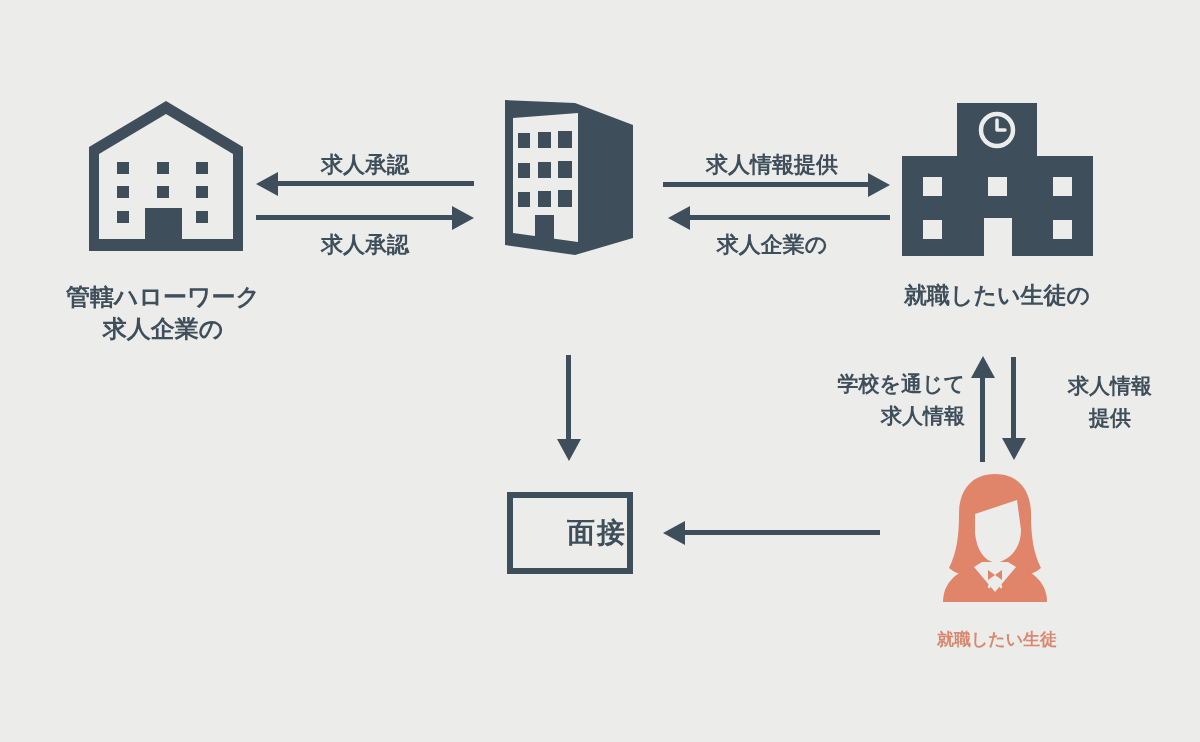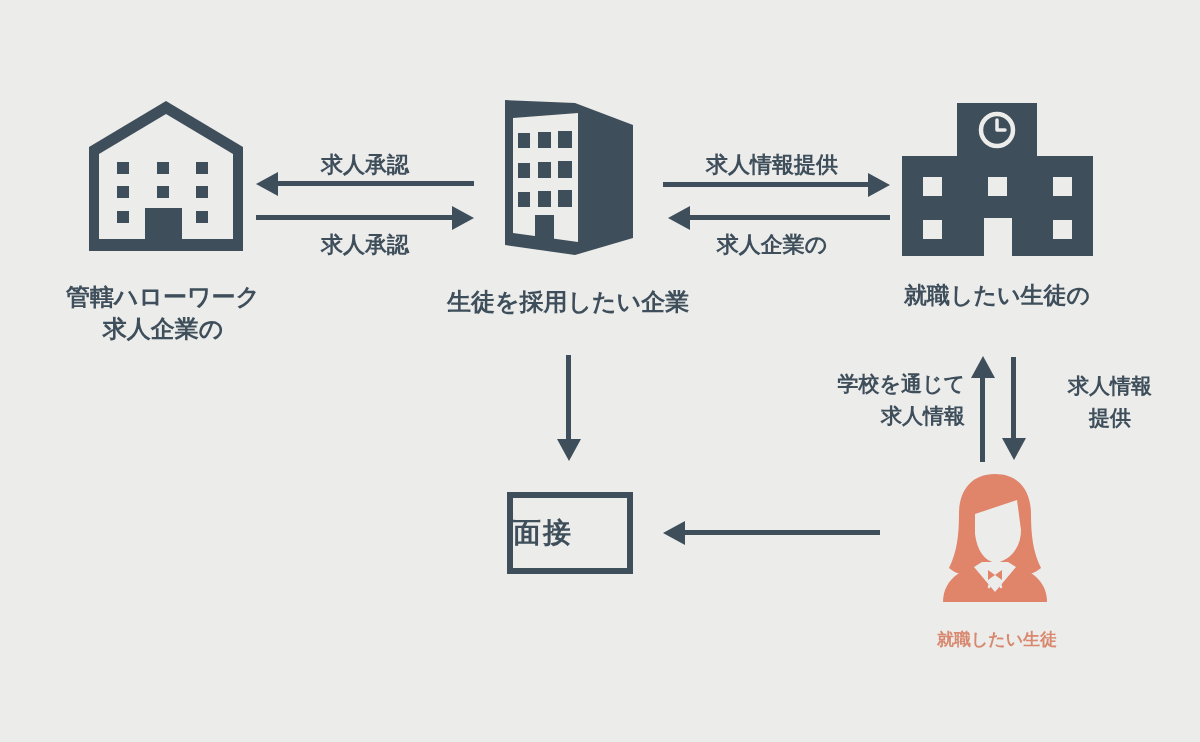--- a/index.html
+++ b/index.html
@@ -28,21 +28,21 @@
   .arrow-lbl{font-size:22px;font-weight:600;text-align:center;}
   .node-lbl{font-size:24px;font-weight:700;text-align:center;}
   .two-line span{display:block;}
   .v-lbl{font-size:21px;font-weight:600;}
   .v-lbl span{display:block;line-height:32px;}
 
   .icon{position:absolute;}
 
   
   .interview-box{position:absolute;left:507px;top:492px;width:114px;height:70px;
-    border:6px solid var(--dark);display:flex;align-items:center;justify-content:flex-start;font-family:Liberation Serif, serif;}
+    border:6px solid var(--dark);display:flex;align-items:center;justify-content:flex-end;font-family:Liberation Serif, serif;}
   .interview-box .txt{font-size:28px;font-weight:700;color:var(--dark);letter-spacing:2px;}
 
   .student-lbl{color:var(--coral-text);}
 </style>
 </head>
 <body>
 
 <div class="canvas">
 
   <svg class="icon" style="left:86px;top:100px;" width="160" height="152" viewBox="0 0 160 152">
@@ -74,21 +74,20 @@
         <rect x="58" y="34" width="14" height="17"></rect>
       <rect x="18" y="66" width="12" height="15"></rect>
         <rect x="38" y="65" width="13" height="16"></rect>
         <rect x="58" y="64" width="14" height="17"></rect>
       <rect x="18" y="95" width="12" height="15"></rect>
         <rect x="38" y="94" width="13" height="16"></rect>
         <rect x="58" y="93" width="14" height="17"></rect>
       <rect x="35" y="118" width="19" height="27"></rect>
     </g>
   </svg>
-  <div class="lbl node-lbl" style="left:418px;top:286px;width:300px;">生徒を採用したい企業</div>
 
   <svg class="icon" style="left:900px;top:100px;" width="195" height="156" viewBox="0 0 195 156">
     <rect x="57" y="3" width="80" height="60" style="fill:var(--dark)"></rect>
     <rect x="2" y="56" width="191" height="100" style="fill:var(--dark)"></rect>
     <circle cx="97" cy="30" r="16" style="fill:none;stroke:var(--bg);stroke-width:4.5"></circle>
     <path d="M97,30 L97,20 M97,30 L105,30" style="stroke:var(--bg);stroke-width:3.5;stroke-linecap:round;fill:none"></path>
     <g style="fill:var(--bg)">
       <rect x="23" y="77" width="19" height="19"></rect>
         <rect x="88" y="77" width="19" height="19"></rect>
         <rect x="153" y="77" width="19" height="19"></rect>

